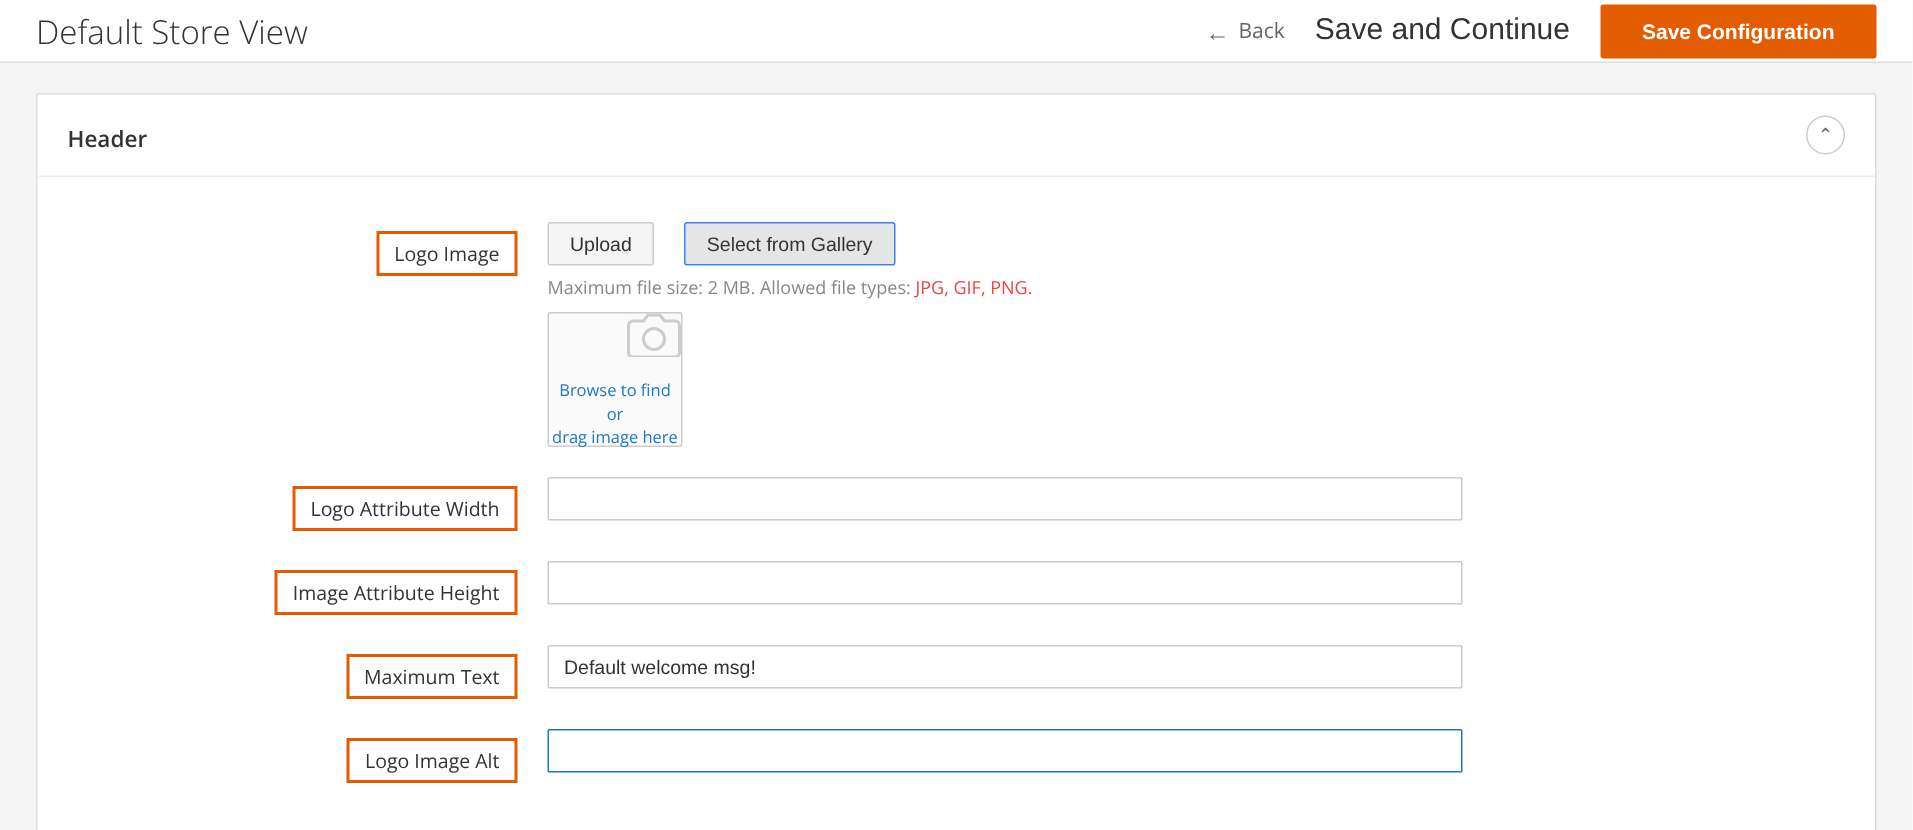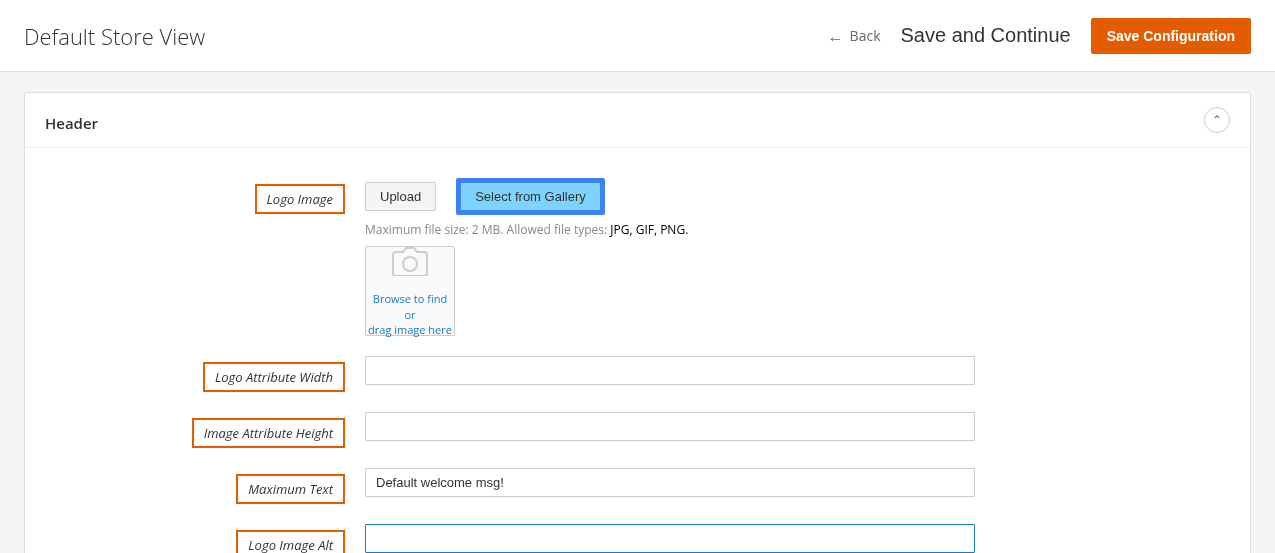--- a/index.html
+++ b/index.html
@@ -6,21 +6,21 @@
     body { font-family: 'Open Sans', Arial, sans-serif; font-size: 14px; color: #333; background: #f5f5f5; }
 
     
     .topbar {
       display: flex;
       align-items: center;
       justify-content: space-between;
       background: #fff;
       border-bottom: 1px solid #ddd;
       padding: 0 24px;
-      height: 72px;
+      height: 42px;
     }
     .topbar-title {
       font-size: 22px;
       font-weight: 300;
       color: #333;
     }
     .topbar-actions {
       display: flex;
       align-items: center;
       gap: 20px;
@@ -42,21 +42,21 @@
       border: none;
       color: #333;
       font-size: 20px;
       cursor: pointer;
       padding: 0;
     }
     .save-config-btn {
       background: #e35c00;
       color: #fff;
       border: none;
-      padding: 10px 16px;
+      padding: 10px 28px;
       font-size: 14px;
       font-weight: 600;
       cursor: pointer;
       border-radius: 2px;
     }
 
     
     .content {
       padding: 20px 24px;
     }
@@ -109,21 +109,20 @@
       padding-right: 20px;
       padding-top: 6px;
     }
     .form-label {
       border: 2px solid #e35c00;
       padding: 4px 10px;
       font-size: 13px;
       color: #333;
       font-weight: 500;
       white-space: nowrap;
-      font-style: italic;
     }
     .form-control-cell {
       flex: 1;
       max-width: 610px;
     }
 
     
     .upload-row {
       display: flex;
       align-items: center;
@@ -133,44 +132,44 @@
     .upload-btn {
       border: 1px solid #ccc;
       background: #f5f5f5;
       color: #333;
       padding: 6px 14px;
       font-size: 13px;
       cursor: pointer;
       border-radius: 2px;
     }
     .gallery-btn {
-      border: 5px solid #3b82f6;
-      background: #7dd3fc;
+      border: 1px solid #3b82f6;
+      background: #e5e5e5;
       color: #333;
       padding: 6px 14px;
       font-size: 13px;
       cursor: pointer;
       border-radius: 2px;
     }
     .file-info {
       font-size: 12px;
       color: #888;
       margin-bottom: 8px;
     }
-    .file-info span { color: #000000; }
+    .file-info span { color: #ef4444; }
 
     
     .drop-zone {
       width: 90px;
       height: 90px;
       border: 1px solid #ccc;
       background: #fafafa;
       display: flex;
       flex-direction: column;
-      align-items: center;
+      align-items: flex-end;
       justify-content: center;
       cursor: pointer;
       border-radius: 2px;
     }
     .camera-icon {
       font-size: 30px;
       color: #ccc;
       margin-bottom: 6px;
     }
     .browse-text {

